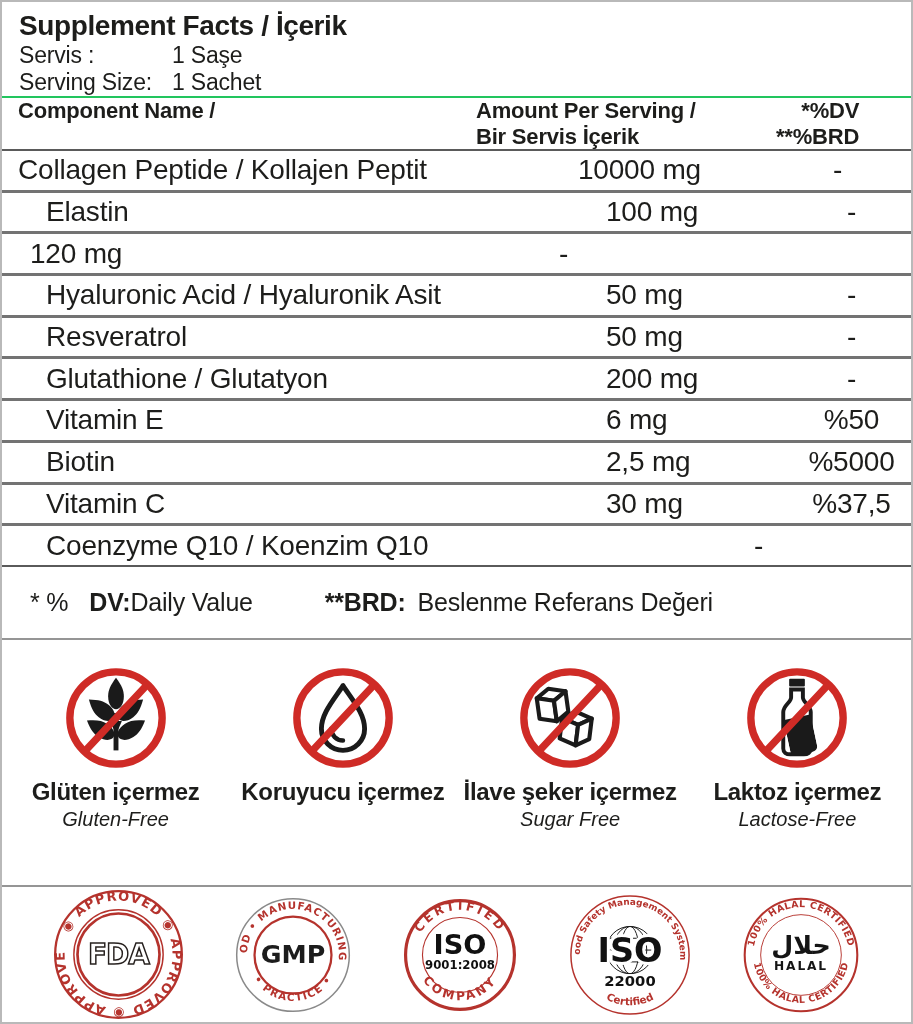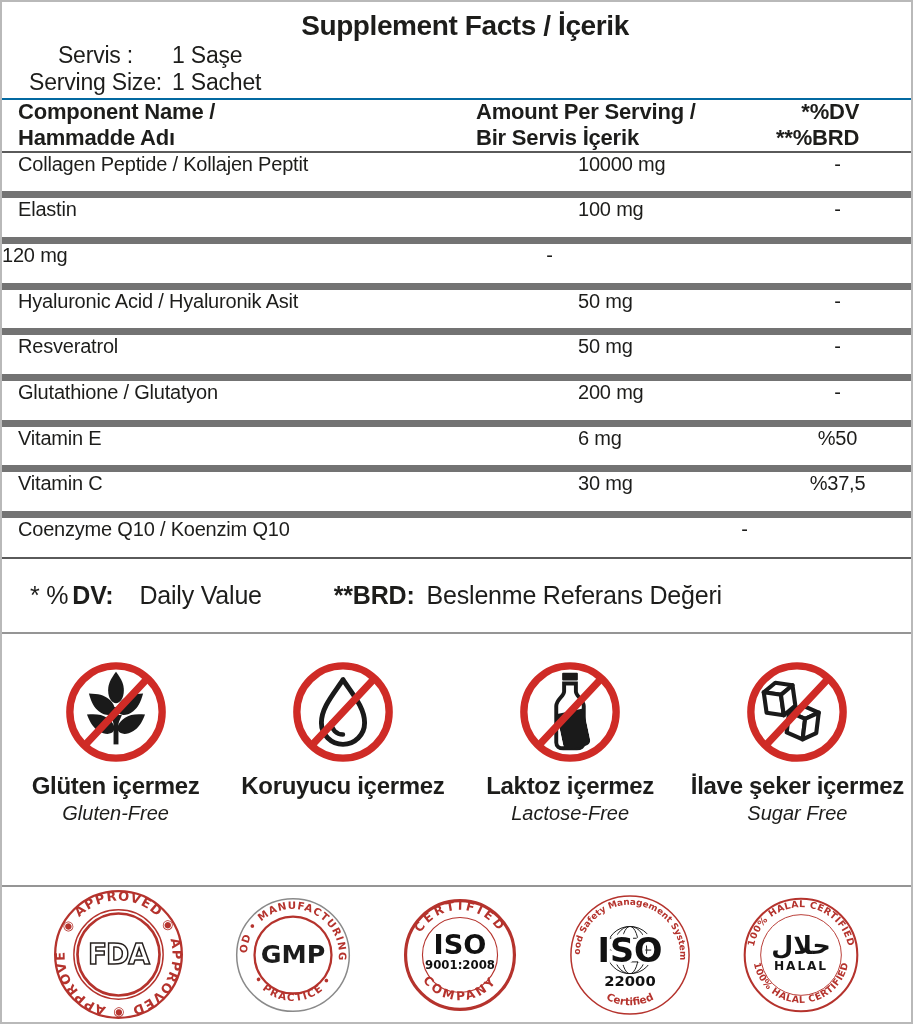--- a/index.html
+++ b/index.html
@@ -1,41 +1,41 @@
 <!DOCTYPE html>
 <html><head>
 <meta charset="utf-8">
 <style>
   html,body{margin:0;padding:0;background:#fff;}
   body{font-family:"Liberation Sans",sans-serif;color:#1d1d1b;}
   .label{width:913px;height:1024px;box-sizing:border-box;border:2px solid #b9b9b9;
          display:flex;flex-direction:column;background:#fff;}
   
-  .hdr{height:105px;box-sizing:border-box;padding:8px 0 0 17px;text-align:center;}
+  .hdr{height:105px;box-sizing:border-box;padding:8px 0 0 17px;}
   .hdr h1{margin:0;font-size:28px;font-weight:700;letter-spacing:-0.4px;}
   .srow{display:flex;font-size:23px;line-height:27px;letter-spacing:-0.2px;}
   .srow .sl{width:153px;}
   
-  .thead{height:55px;box-sizing:border-box;border-top:2px solid #0369a1;border-bottom:2px solid #5a5a5a;
-         display:flex;align-items:center;font-weight:700;font-size:22px;line-height:26px;letter-spacing:-0.2px;}
+  .thead{height:55px;box-sizing:border-box;border-top:2px solid #22c55e;border-bottom:2px solid #5a5a5a;
+         display:flex;align-items:flex-start;font-weight:700;font-size:22px;line-height:26px;letter-spacing:-0.2px;}
   .thead .h-name{flex:0 0 474px;padding-left:16px;box-sizing:border-box;}
   .thead .h-amt{flex:0 0 300px;}
   .thead .h-dv{flex:1;text-align:right;padding-right:60px;}
   
   .rows{}
-  .trow{height:38.7px;display:flex;font-size:20px;letter-spacing:-0.2px;}
-  .trow + .trow{border-top:7px solid #737373;}
+  .trow{height:38.7px;display:flex;align-items:center;font-size:28px;letter-spacing:-0.2px;}
+  .trow + .trow{border-top:3px solid #737373;padding-left:28px;}
   .c-name{flex:0 0 576px;padding-left:16px;box-sizing:border-box;}
   .c-amt{flex:0 0 186px;}
   .c-dv{flex:1;text-align:center;}
   
   .foot{height:83px;box-sizing:border-box;border-top:2px solid #5a5a5a;display:flex;align-items:center;
         padding-left:28px;font-size:25px;letter-spacing:-0.2px;}
   .foot b{font-weight:700;}
-  .foot .m8{margin-left:4px}.foot .m10{margin-left:26px}.foot .m52{margin-left:72px}.foot .m12{margin-left:12px}
+  .foot .m8{margin-left:21px}.foot .m10{margin-left:0}.foot .m52{margin-left:72px}.foot .m12{margin-left:12px}
   
   .free{height:280px;box-sizing:border-box;border-top:2px solid #959595;display:flex;}
   .fcol{flex:1;text-align:center;}
   .fcol svg{margin-top:24px;}
   .ftitle{font-size:24px;font-weight:700;letter-spacing:-0.3px;margin-top:2px;}
   .fsub{font-size:20px;font-style:italic;margin-top:2px;text-align:center;}
   
   .certs{flex:1;box-sizing:border-box;border-top:2px solid #959595;display:flex;
          align-items:center;justify-content:space-evenly;padding:0 4px;}
   .certs svg text{font-family:"DejaVu Sans",sans-serif;}
@@ -54,21 +54,20 @@
     </div>
     <div class="srow">
       <span class="sl">Serving Size:</span>
       <span class="sv">1 Sachet</span>
     </div>
   </section>
 
   <section class="thead">
     <div class="h-name">
       <div>Component Name /</div>
-      <div>Hammadde Adı</div>
     </div>
     <div class="h-amt">
       <div>Amount Per Serving /</div>
       <div>Bir Servis İçerik</div>
     </div>
     <div class="h-dv">
       <div>*%DV</div>
       <div>**%BRD</div>
     </div>
   </section>
@@ -100,20 +99,25 @@
     </div>
     <div class="trow">
       <span class="c-name">Glutathione / Glutatyon</span>
       <span class="c-amt">200 mg</span>
       <span class="c-dv">-</span>
     </div>
     <div class="trow">
       <span class="c-name">Vitamin E</span>
       <span class="c-amt">6 mg</span>
       <span class="c-dv">%50</span>
+    </div>
+    <div class="trow">
+      <span class="c-name">Biotin</span>
+      <span class="c-amt">2,5 mg</span>
+      <span class="c-dv">%5000</span>
     </div>
     <div class="trow">
       <span class="c-name">Vitamin C</span>
       <span class="c-amt">30 mg</span>
       <span class="c-dv">%37,5</span>
     </div>
     <div class="trow">
       <span class="c-name">Coenzyme Q10 / Koenzim Q10</span>
       <span class="c-dv">-</span>
     </div>
@@ -148,37 +152,20 @@
     </div>
 
     <div class="fcol">
       <svg width="108" height="108" viewBox="0 0 110 110">
         <path d="M55,22 C46,36 33,50 33,66 A22,22 0 0 0 77,66 C77,50 64,36 55,22 Z" fill="none" stroke="#1a1a1a" stroke-width="5" stroke-linejoin="round"></path>
         <path d="M43,66 A12,12 0 0 0 55,78" fill="none" stroke="#1a1a1a" stroke-width="4.5" stroke-linecap="round"></path>
         <circle cx="55" cy="55" r="47" fill="none" stroke="#cf2b26" stroke-width="7.5"></circle>
         <line x1="86" y1="22" x2="24" y2="88" stroke="#cf2b26" stroke-width="7.5" stroke-linecap="round"></line>
       </svg>
       <div class="ftitle">Koruyucu içermez</div>
-    </div>
-
-    <div class="fcol">
-      <svg width="108" height="108" viewBox="0 0 110 110">
-        <defs>
-          <clipPath id="bottleClip">
-            <path d="M49,26 h12 v8 c0,5 8,8 8,15 v37 c0,4 -3,6 -7,6 h-14 c-4,0 -7,-2 -7,-6 v-37 c0,-7 8,-10 8,-15 Z"></path>
-          </clipPath>
-        </defs>
-        <rect x="47" y="15" width="16" height="8" rx="1" fill="#1a1a1a"></rect>
-        <path d="M49,26 h12 v8 c0,5 8,8 8,15 v37 c0,4 -3,6 -7,6 h-14 c-4,0 -7,-2 -7,-6 v-37 c0,-7 8,-10 8,-15 Z" fill="#fff" stroke="#1a1a1a" stroke-width="4"></path>
-        <rect x="30" y="54" width="52" height="45" fill="#1a1a1a" clip-path="url(#bottleClip)" transform="rotate(-12 56 54)"></rect>
-        <circle cx="55" cy="55" r="47" fill="none" stroke="#cf2b26" stroke-width="7.5"></circle>
-        <line x1="86" y1="22" x2="24" y2="88" stroke="#cf2b26" stroke-width="7.5" stroke-linecap="round"></line>
-      </svg>
-      <div class="ftitle">Laktoz içermez</div>
-      <div class="fsub">Lactose-Free</div>
     </div>
 
     <div class="fcol">
       <svg width="108" height="108" viewBox="0 0 110 110">
         <g stroke="#1a1a1a" stroke-width="4.2" fill="#fff" stroke-linejoin="round">
           <g transform="translate(20,27) rotate(-8)">
             <path d="M0,8 L13,0 L30,5 L17,13 Z"></path>
             <path d="M0,8 L17,13 L17,34 L0,29 Z"></path>
             <path d="M17,13 L30,5 L30,26 L17,34 Z"></path>
           </g>
@@ -187,20 +174,37 @@
             <path d="M0,8 L17,13 L17,34 L0,29 Z"></path>
             <path d="M17,13 L30,5 L30,26 L17,34 Z"></path>
           </g>
         </g>
         <circle cx="55" cy="55" r="47" fill="none" stroke="#cf2b26" stroke-width="7.5"></circle>
         <line x1="86" y1="22" x2="24" y2="88" stroke="#cf2b26" stroke-width="7.5" stroke-linecap="round"></line>
       </svg>
       <div class="ftitle">İlave şeker içermez</div>
       <div class="fsub">Sugar Free</div>
     </div>
+
+    <div class="fcol">
+      <svg width="108" height="108" viewBox="0 0 110 110">
+        <defs>
+          <clipPath id="bottleClip">
+            <path d="M49,26 h12 v8 c0,5 8,8 8,15 v37 c0,4 -3,6 -7,6 h-14 c-4,0 -7,-2 -7,-6 v-37 c0,-7 8,-10 8,-15 Z"></path>
+          </clipPath>
+        </defs>
+        <rect x="47" y="15" width="16" height="8" rx="1" fill="#1a1a1a"></rect>
+        <path d="M49,26 h12 v8 c0,5 8,8 8,15 v37 c0,4 -3,6 -7,6 h-14 c-4,0 -7,-2 -7,-6 v-37 c0,-7 8,-10 8,-15 Z" fill="#fff" stroke="#1a1a1a" stroke-width="4"></path>
+        <rect x="30" y="54" width="52" height="45" fill="#1a1a1a" clip-path="url(#bottleClip)" transform="rotate(-12 56 54)"></rect>
+        <circle cx="55" cy="55" r="47" fill="none" stroke="#cf2b26" stroke-width="7.5"></circle>
+        <line x1="86" y1="22" x2="24" y2="88" stroke="#cf2b26" stroke-width="7.5" stroke-linecap="round"></line>
+      </svg>
+      <div class="ftitle">Laktoz içermez</div>
+      <div class="fsub">Lactose-Free</div>
+    </div>
   </section>
 
   <section class="certs">
 
     <svg width="135" height="135" viewBox="0 0 130 130">
       <defs>
         <path id="fdaRing" d="M 13,65 a 52,52 0 1,1 104,0 a 52,52 0 1,1 -104,0"></path>
       </defs>
       <circle cx="65" cy="65" r="61" fill="none" stroke="#b5332d" stroke-width="2.2"></circle>
       <circle cx="65" cy="65" r="43" fill="none" stroke="#b5332d" stroke-width="1.4"></circle>

